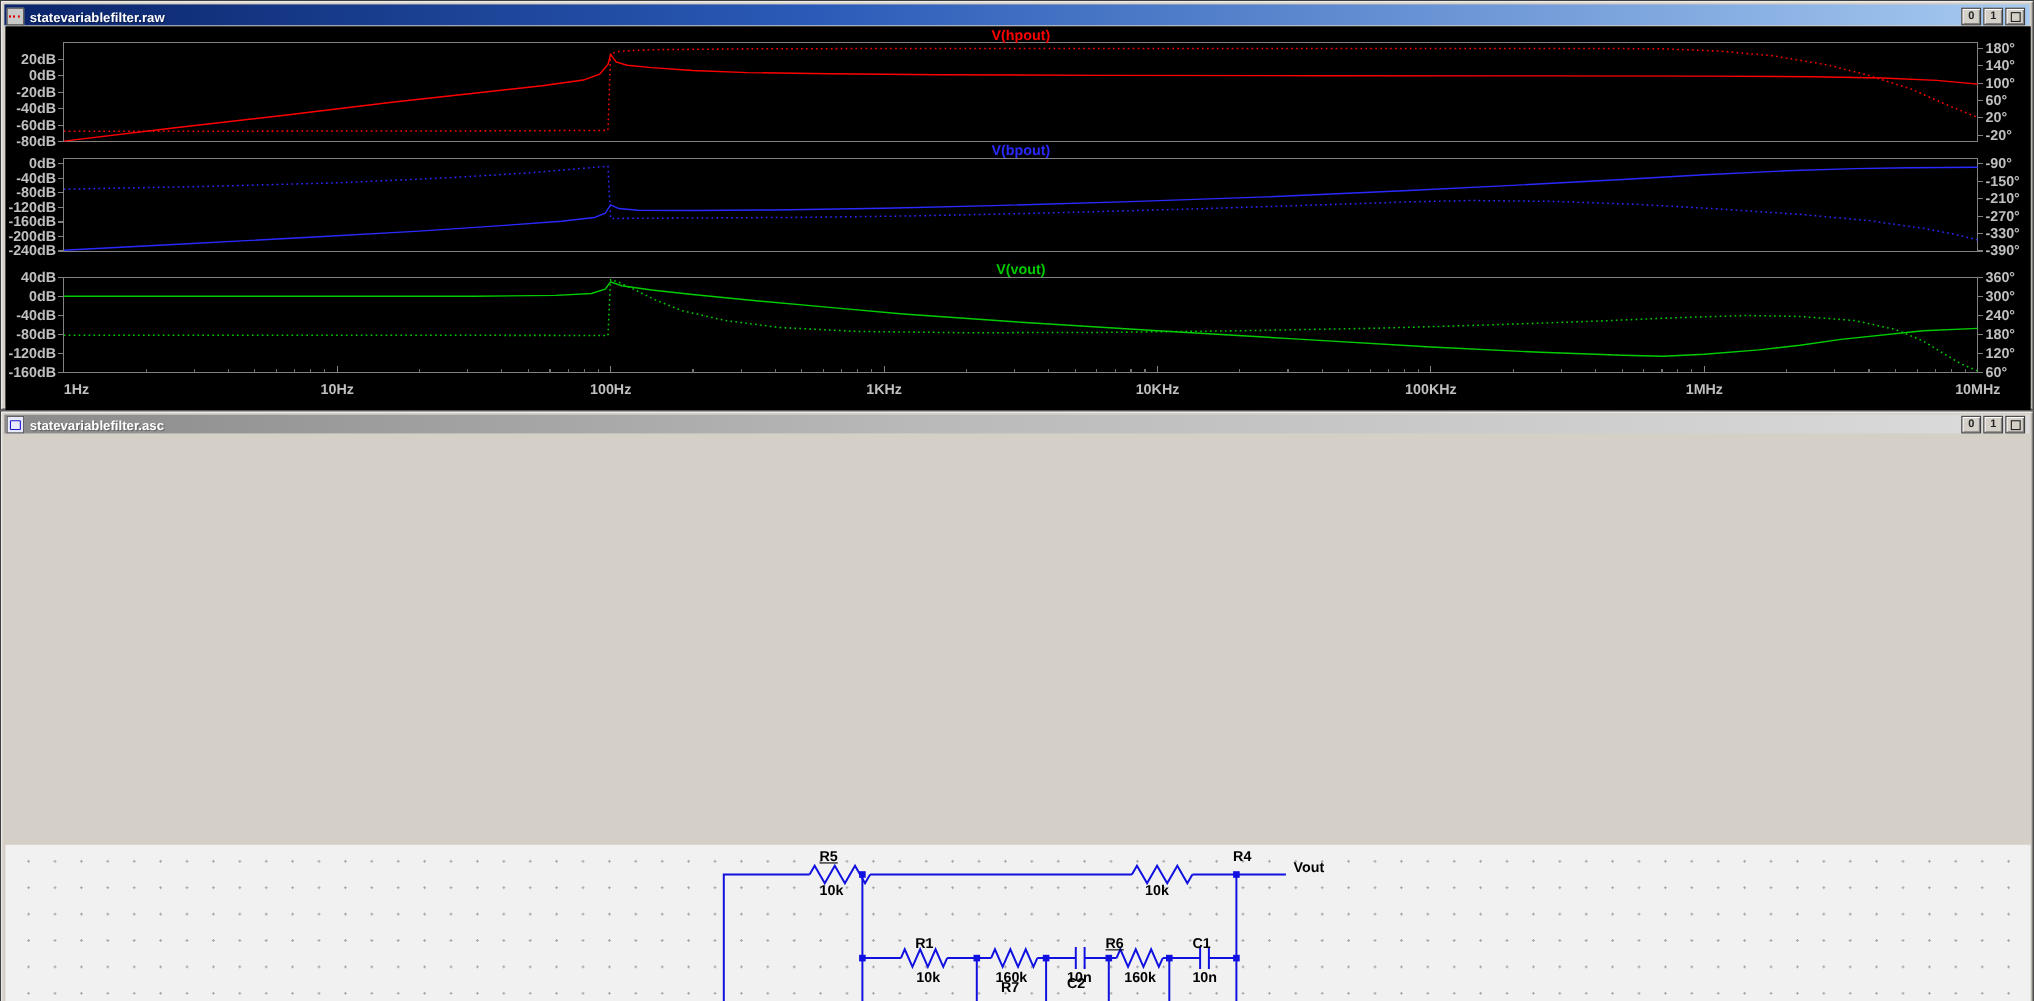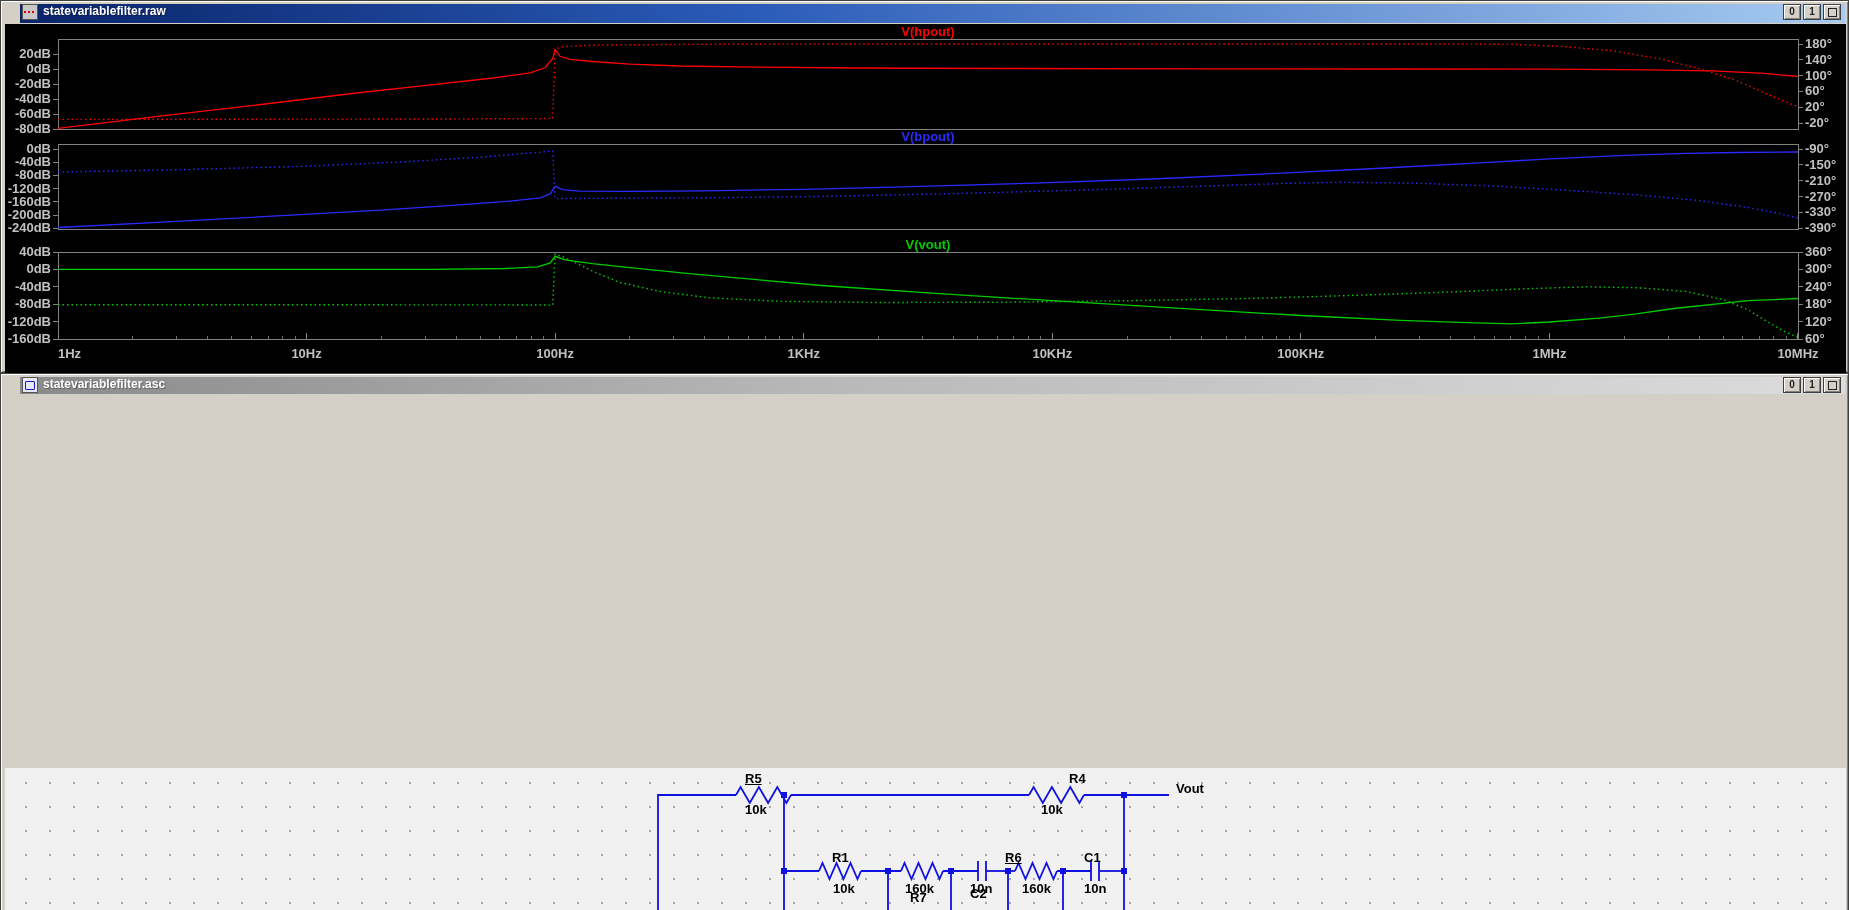--- a/index.html
+++ b/index.html
@@ -1,19 +1,19 @@
 <!DOCTYPE html>
 <html><head>
 <meta charset="utf-8">
 <style>
   html,body{margin:0;padding:0;width:1849px;height:910px;overflow:hidden;
     font-family:"Liberation Sans",sans-serif;background:#404040;}
   .window{position:absolute;left:0;width:1849px;background:#d4d0c8;
     border:1px solid #404040;box-shadow:inset 1px 1px 0 #fff,inset -1px -1px 0 #808080;box-sizing:border-box;}
-  .titlebar{position:absolute;left:19px;right:3px;height:19px;display:flex;align-items:flex-start;
+  .titlebar{position:absolute;left:3px;right:3px;height:19px;display:flex;align-items:flex-end;
     padding:0 2px;box-sizing:border-box;}
   .titlebar.active{background:linear-gradient(90deg,#0a246a,#2a5bb8 40%,#a6caf0);}
   .titlebar.inactive{background:linear-gradient(90deg,#8a8a8a,#b9b9b9 45%,#dcdcdc);}
   .titlebar .title{color:#fff;font-size:12px;font-weight:bold;margin-left:5px;white-space:nowrap;
     text-shadow:1px 1px 1px rgba(0,0,0,.35);}
   .tb-buttons{margin-left:auto;display:flex;gap:2px;padding-right:2px;}
   .tb-btn{width:16px;height:14px;background:#d4d0c8;border:1px solid #404040;
     box-shadow:inset 1px 1px 0 #fff,inset -1px -1px 0 #808080;
     font-size:10px;font-weight:bold;color:#222;display:flex;align-items:center;justify-content:center;
     line-height:1;cursor:default;}
@@ -344,21 +344,21 @@
         <rect x="947" y="494" width="6" height="6" fill="#1010e0"></rect>
         <rect x="1004" y="494" width="6" height="6" fill="#1010e0"></rect>
         <rect x="1059" y="494" width="6" height="6" fill="#1010e0"></rect>
         <rect x="1120" y="494" width="6" height="6" fill="#1010e0"></rect>
         <rect x="884" y="572" width="6" height="6" fill="#1010e0"></rect>
         <rect x="772" y="679" width="6" height="6" fill="#1010e0"></rect>
       </svg>
     <div id="sch-labels">
         <span class="sch-label" style="left: 740px; top: 4px; text-decoration: underline;">R5</span>
         <span class="sch-label" style="left: 740px; top: 35px;">10k</span>
-        <span class="sch-label" style="left: 1036px; top: 4px; padding-left: 28px;">R4</span>
+        <span class="sch-label" style="left: 1088px; top: 4px; padding-left: 28px;">R4</span>
         <span class="sch-label" style="left: 1036px; top: 35px;">10k</span>
         <span class="sch-label" style="left: 827px; top: 83px;">R1</span>
         <span class="sch-label" style="left: 828px; top: 114px;">10k</span>
         <span class="sch-label" style="left: 905px; top: 83px; margin-top: 40px;">R7</span>
         <span class="sch-label" style="left: 900px; top: 114px;">160k</span>
         <span class="sch-label" style="left: 965px; top: 83px; margin-top: 36px;">C2</span>
         <span class="sch-label" style="left: 965px; top: 114px;">10n</span>
         <span class="sch-label" style="left: 1000px; top: 83px; text-decoration: underline;">R6</span>
         <span class="sch-label" style="left: 1017px; top: 114px;">160k</span>
         <span class="sch-label" style="left: 1079px; top: 83px;">C1</span>

